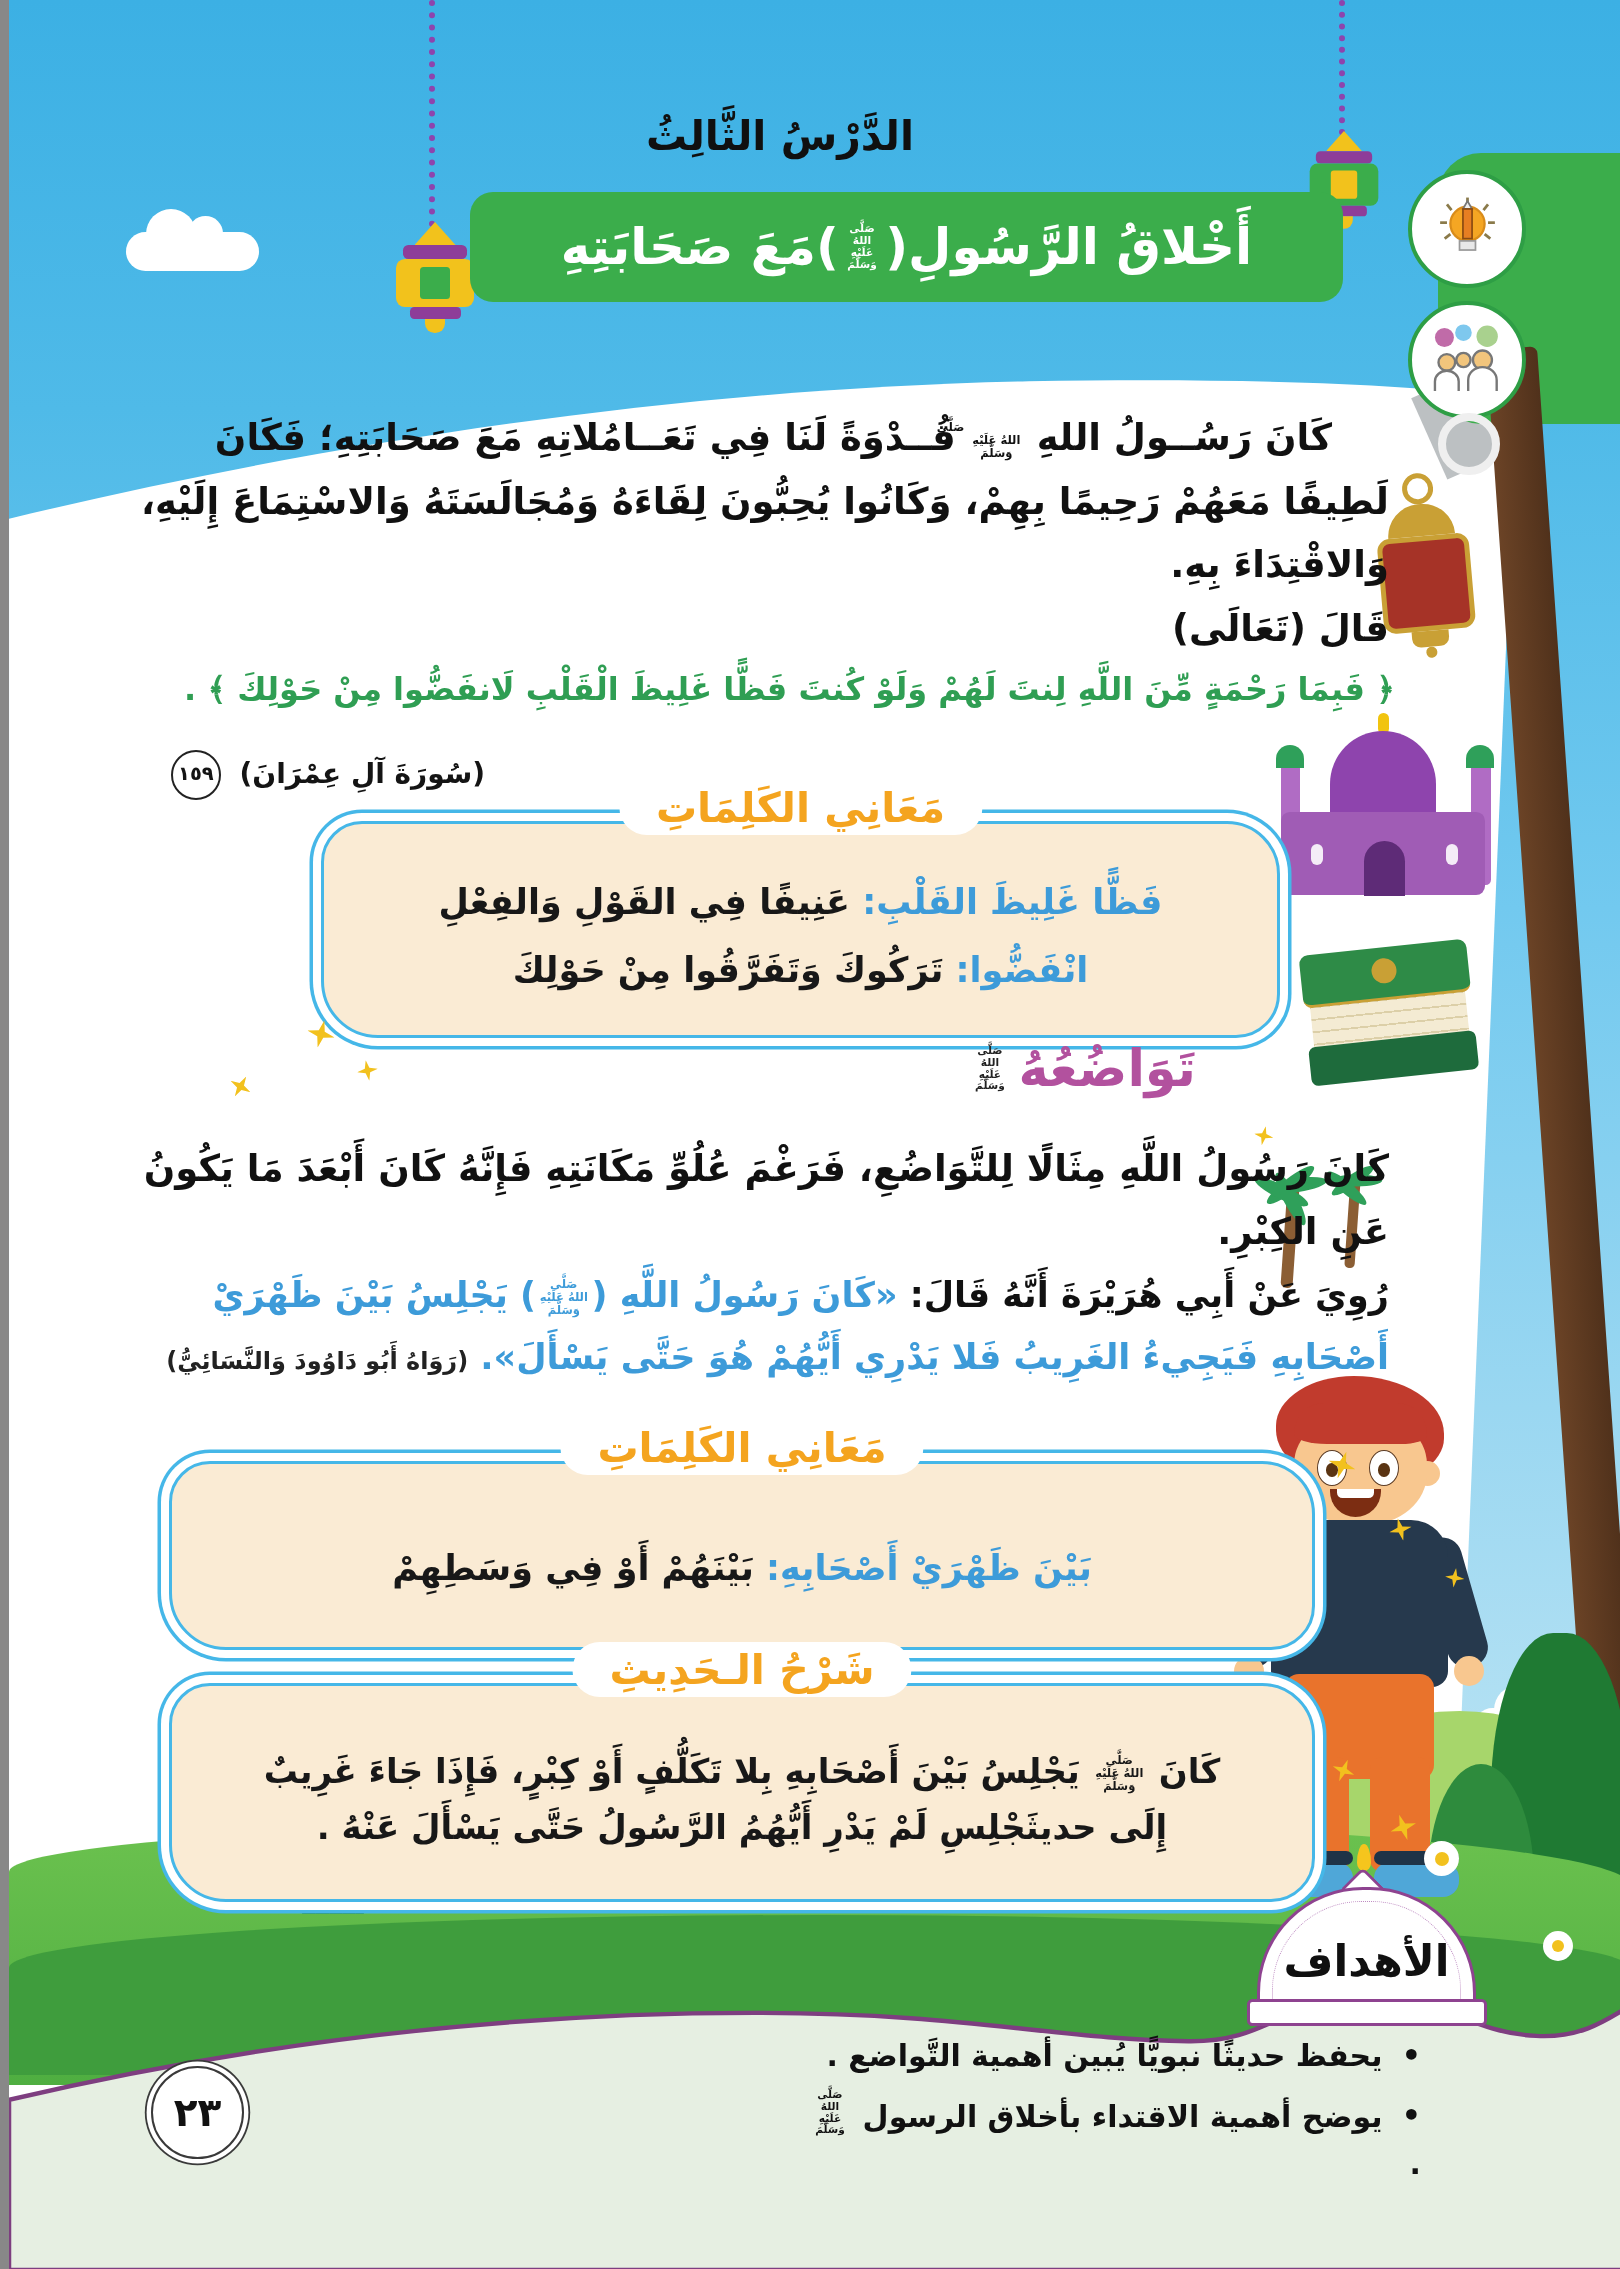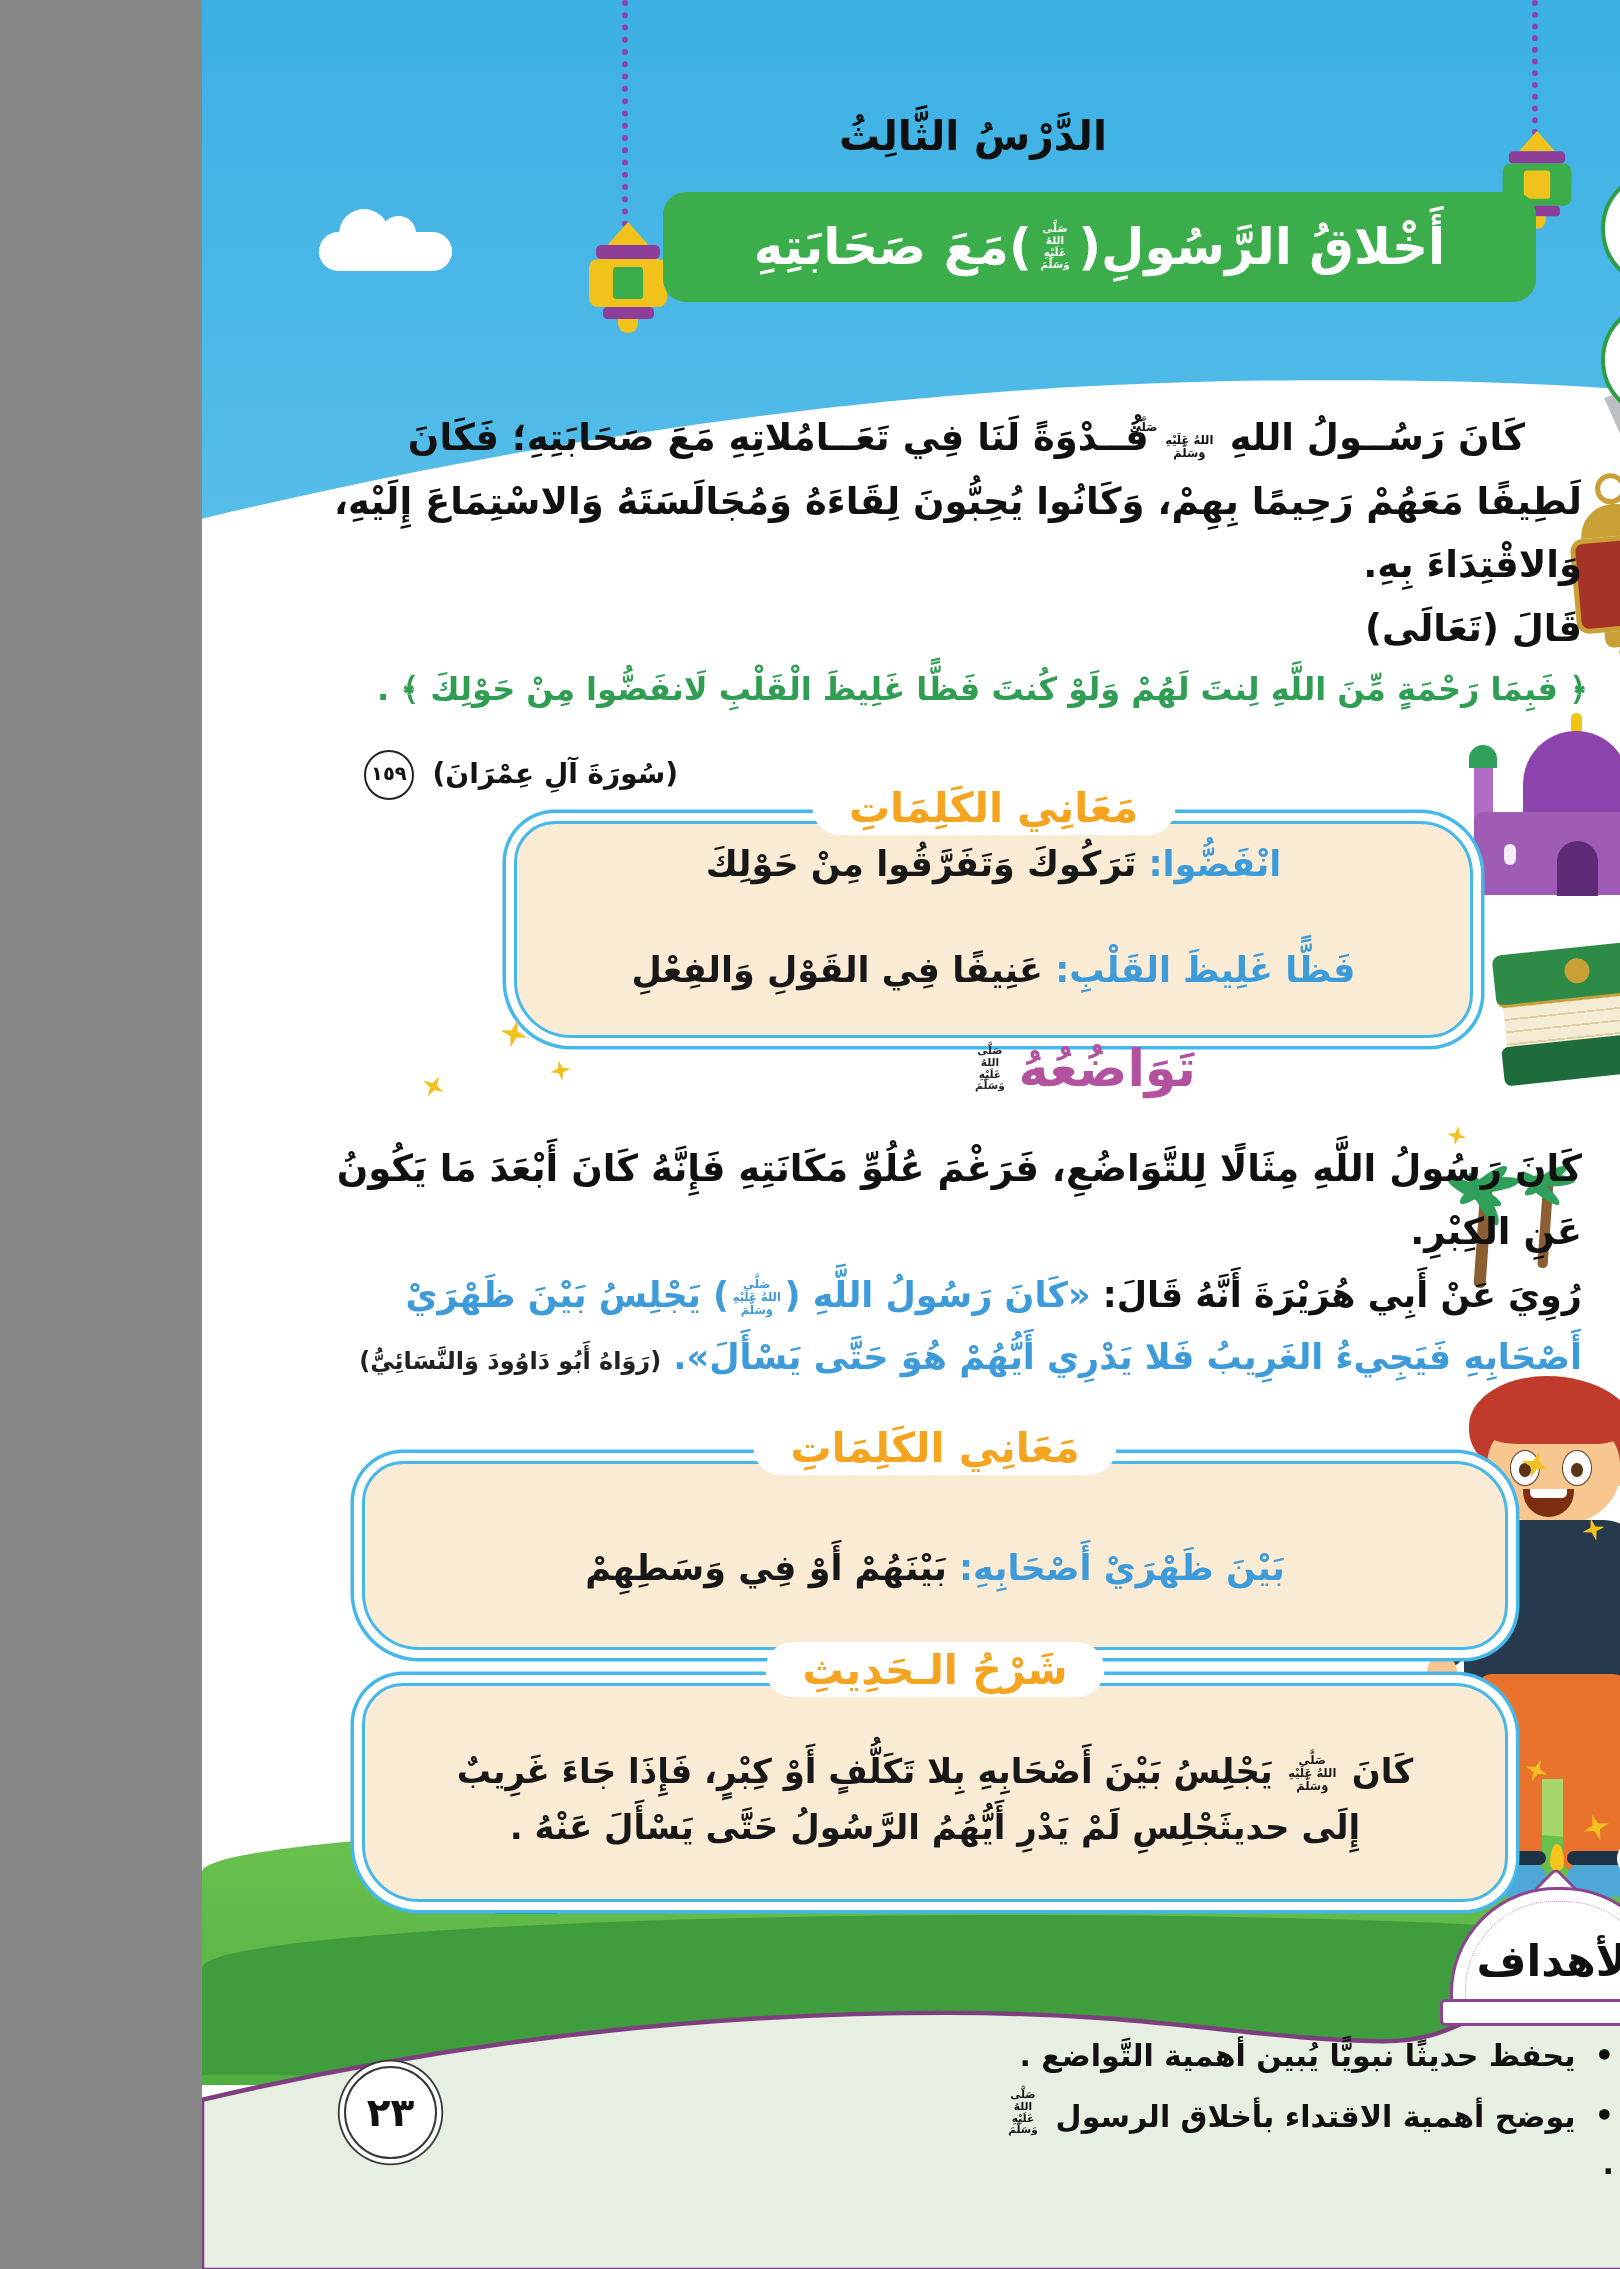--- a/index.html
+++ b/index.html
@@ -1,16 +1,16 @@
 <!DOCTYPE html>
 <html lang="ar" dir="rtl" style="font-size:14px"><head>
 <meta charset="utf-8">
 <style>
   html,body{margin:0;padding:0;background:#888;}
-  .page{position:relative;width:1418px;height:2270px;overflow:hidden;
+  .page{position:relative;width:1611px;height:2270px;overflow:hidden;
         font-family:"DejaVu Sans",sans-serif;direction:rtl;
         background:linear-gradient(180deg,#3CB0E4 0%,#4FBAE8 18%,#72C9EF 40%,#9AD7F1 62%,#BCE4F4 82%,#CFEAF4 100%);}
   .abs{position:absolute;}
   
   .cloud{position:absolute;background:#fff;border-radius:35px;}
   .cloud::before,.cloud::after{content:"";position:absolute;background:#fff;border-radius:50%;}
   .cloud::before{width:50px;height:50px;top:-23px;left:19.5px;}
   .cloud::after{width:35px;height:35px;top:-16px;left:62px;}
   
   svg.sheet{position:absolute;top:0;left:0;z-index:1;}
@@ -256,27 +256,27 @@
   </div>
 
   <div class="verse">﴿ فَبِمَا رَحْمَةٍ مِّنَ اللَّهِ لِنتَ لَهُمْ وَلَوْ كُنتَ فَظًّا غَلِيظَ الْقَلْبِ لَانفَضُّوا مِنْ حَوْلِكَ ﴾ .</div>
   <div class="verse-src">
     <span>(سُورَةَ آلِ عِمْرَانَ)</span>
     <span class="ayah-circle">١٥٩</span>
   </div>
 
   <div class="box" style="left:312px;top:821px;width:953px;height:211px;">
     <div class="box-heading">مَعَانِي الكَلِمَاتِ</div>
+    <div class="wm-row" style="margin-top:50px;">
+      <span class="term">فَظًّا غَلِيظَ القَلْبِ:</span>
+      <span class="meaning">عَنِيفًا فِي القَوْلِ وَالفِعْلِ</span>
+    </div>
     <div class="wm-row" style="margin-top:12.4px;">
       <span class="term">انْفَضُّوا:</span>
       <span class="meaning">تَرَكُوكَ وَتَفَرَّقُوا مِنْ حَوْلِكَ</span>
-    </div>
-    <div class="wm-row" style="margin-top:50px;">
-      <span class="term">فَظًّا غَلِيظَ القَلْبِ:</span>
-      <span class="meaning">عَنِيفًا فِي القَوْلِ وَالفِعْلِ</span>
     </div>
   </div>
 
   <div class="humility-head">
     <span>تَوَاضُعُهُ</span>
     <span class="saw">صَلَّى اللهُ عَلَيْهِ وَسَلَّمَ</span>
   </div>
   <div class="para" style="left:93px;top:1138px;width:1287px;font-size:37px;line-height:1.7;">كَانَ رَسُولُ اللَّهِ مِثَالًا لِلتَّوَاضُعِ، فَرَغْمَ عُلُوِّ مَكَانَتِهِ فَإِنَّهُ كَانَ أَبْعَدَ مَا يَكُونُ عَنِ الكِبْرِ.</div>
 
   <div class="para" style="left:93px;top:1264px;width:1287px;font-size:35px;line-height:1.78;">

